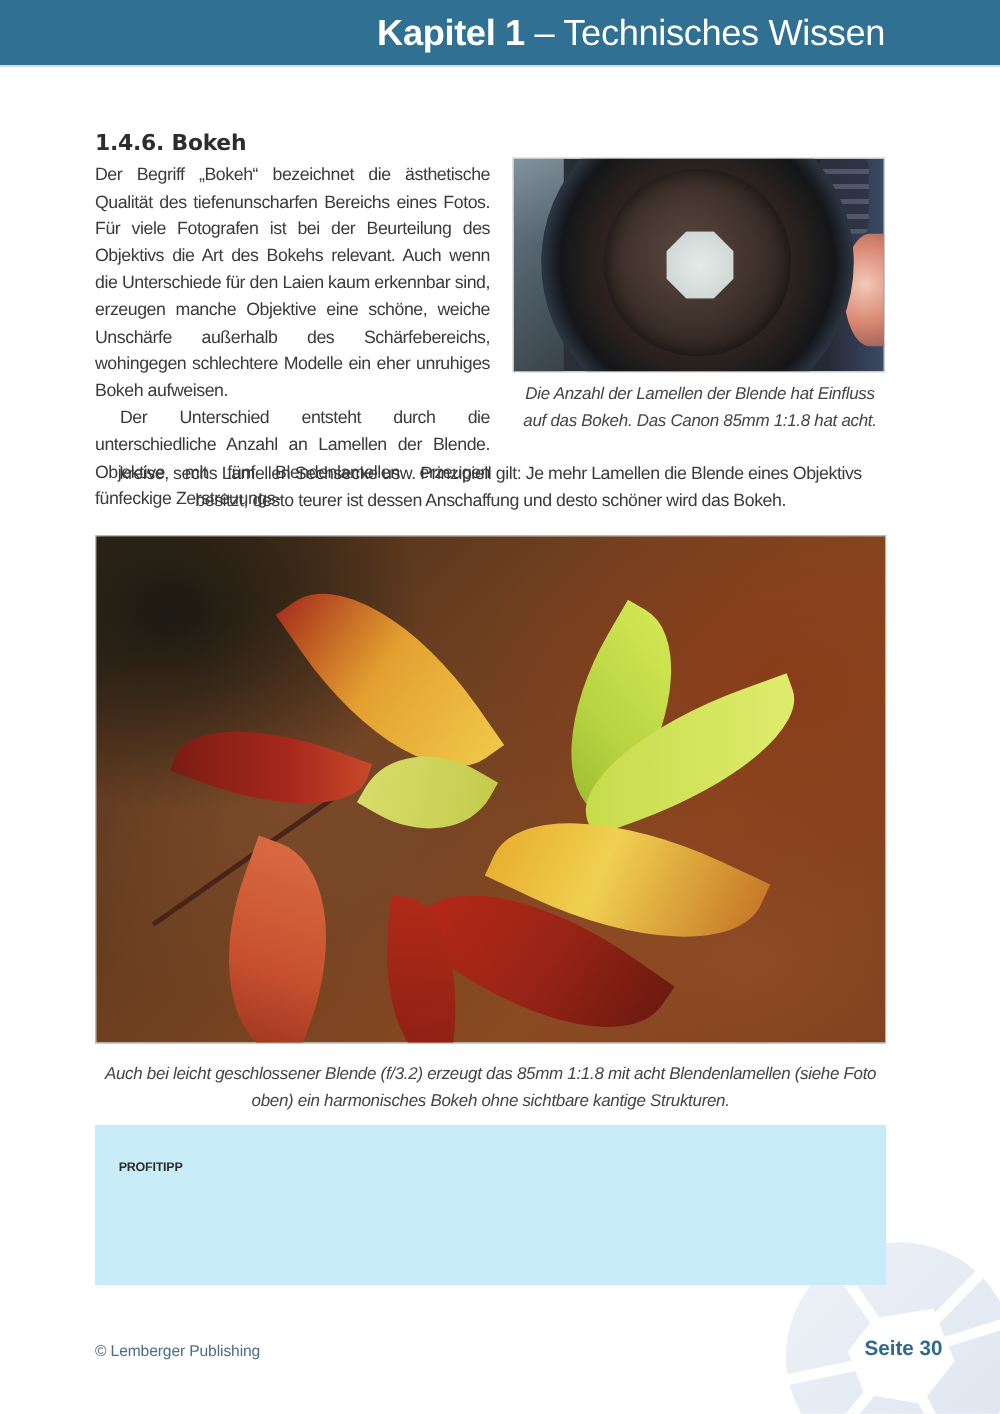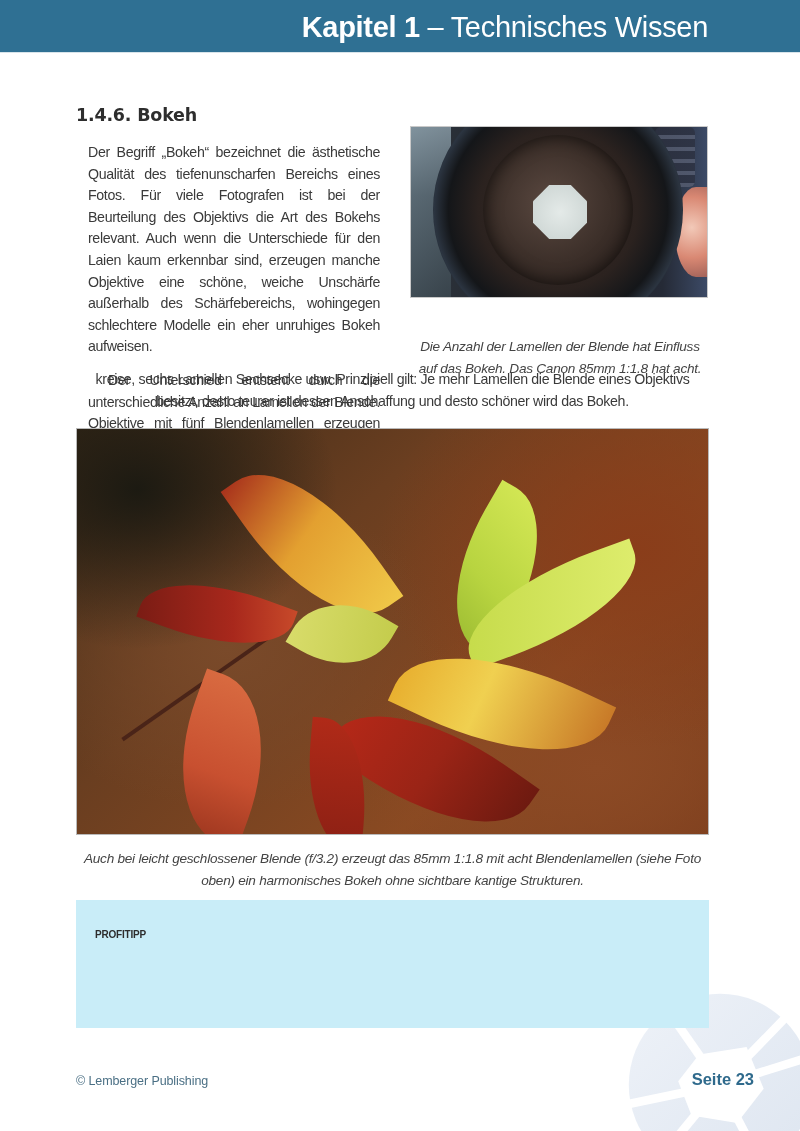--- a/index.html
+++ b/index.html
@@ -25,21 +25,21 @@
       font-size: 17.5px; font-weight: bold; color: #2d2d2d;
       font-family: "DejaVu Sans", sans-serif; letter-spacing: -0.2px;
     }
 
     .body-text {
       position: absolute; font-size: 14.2px; line-height: 21.6px; color: #3a3a3a;
       font-family: "Liberation Sans", sans-serif; letter-spacing: -0.35px;
       text-align: justify;
     }
     .para-col { left: 76px; top: 130px; width: 316px; }
-    .para-col p { margin: 12px; }
+    .para-col p { margin: 0; }
     .para-col p.indent { text-indent: 20px; }
     .para-full { left: 76px; top: 369px; width: 633px; text-align: center; }
 
     .lens-photo {
       position: absolute; left: 410px; top: 126px; width: 298px; height: 172px;
       overflow: hidden; border: 1px solid #c9c9c9;
       background: linear-gradient(90deg, #4f5d67 0%, #2a3038 12%, #1e2228 50%, #252a36 85%, #3c4a66 100%);
     }
     .lens-photo .bg-left { position: absolute; left: 0; top: 0; width: 40px; height: 172px;
       background: linear-gradient(180deg, #8da0ab 0%, #5c6c76 40%, #3c4850 100%); opacity: .8; }
@@ -52,21 +52,21 @@
     .lens-photo .glass { position: absolute; left: 72px; top: 8px; width: 150px; height: 150px; border-radius: 50%;
       background: radial-gradient(circle at 45% 45%, #5a4840 0%, #3d302a 50%, #261d1a 100%);
       box-shadow: inset 0 0 18px rgba(0,0,0,.7); }
     .lens-photo .aperture { position: absolute; left: 122px; top: 58px; width: 54px; height: 54px;
       background: radial-gradient(circle, #e4eae8 0%, #c9d2d0 100%);
       clip-path: polygon(30% 0%, 70% 0%, 100% 30%, 100% 70%, 70% 100%, 30% 100%, 0% 70%, 0% 30%); }
 
     .lens-caption {
       position: absolute; left: 410px; top: 304px; width: 300px;
       font-size: 13.6px; line-height: 21.5px; font-style: italic; color: #444;
-      text-align: center; letter-spacing: -0.25px; font-family: "Liberation Sans", sans-serif; margin-top: 32px;
+      text-align: center; letter-spacing: -0.25px; font-family: "Liberation Sans", sans-serif;
     }
 
     .leaf-photo {
       position: absolute; left: 76px; top: 428px; width: 633px; height: 407px;
       overflow: hidden; border: 1px solid #b9b9b9;
       background:
         radial-gradient(ellipse 200px 160px at 60px 60px, #1c1a12 0%, rgba(28,26,18,0) 100%),
         radial-gradient(ellipse 260px 200px at 560px 120px, #8a3d1a 0%, rgba(138,61,26,0) 100%),
         radial-gradient(ellipse 220px 160px at 150px 220px, #7a4a2a 0%, rgba(122,74,42,0) 100%),
         radial-gradient(ellipse 240px 160px at 520px 340px, #8c4a25 0%, rgba(140,74,37,0) 100%),
@@ -189,13 +189,13 @@
     <line x1="100" y1="100" x2="30" y2="185"></line>
   </g>
   <polygon points="78,68 128,60 146,104 118,140 70,132 56,96" fill="#ffffff"></polygon>
 </svg>
 
 <div class="tip-box">
   <div class="tip-title">PROFITIPP</div>
 </div>
 
 <div class="footer-copyright">© Lemberger Publishing</div>
-<div class="footer-page">Seite 23</div>
+<div class="footer-page">Seite 30</div>
 
 </body></html>

